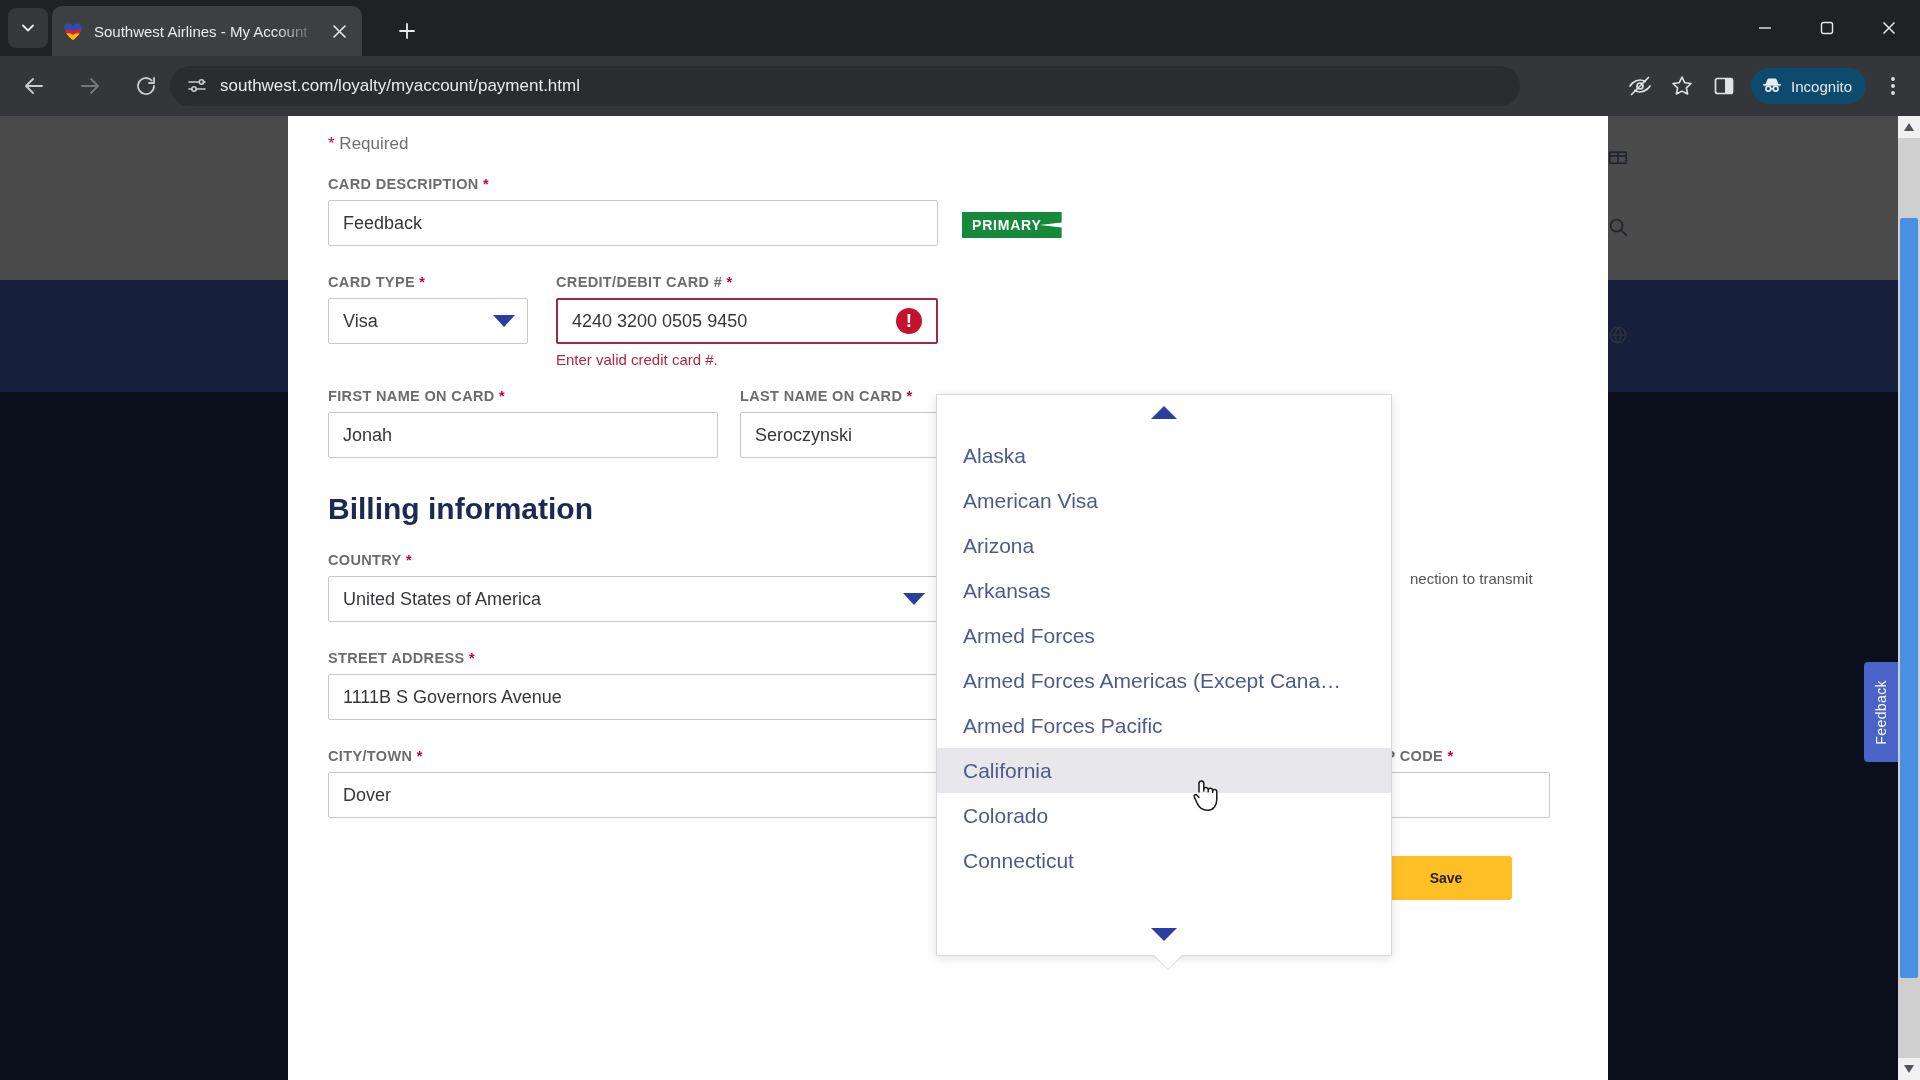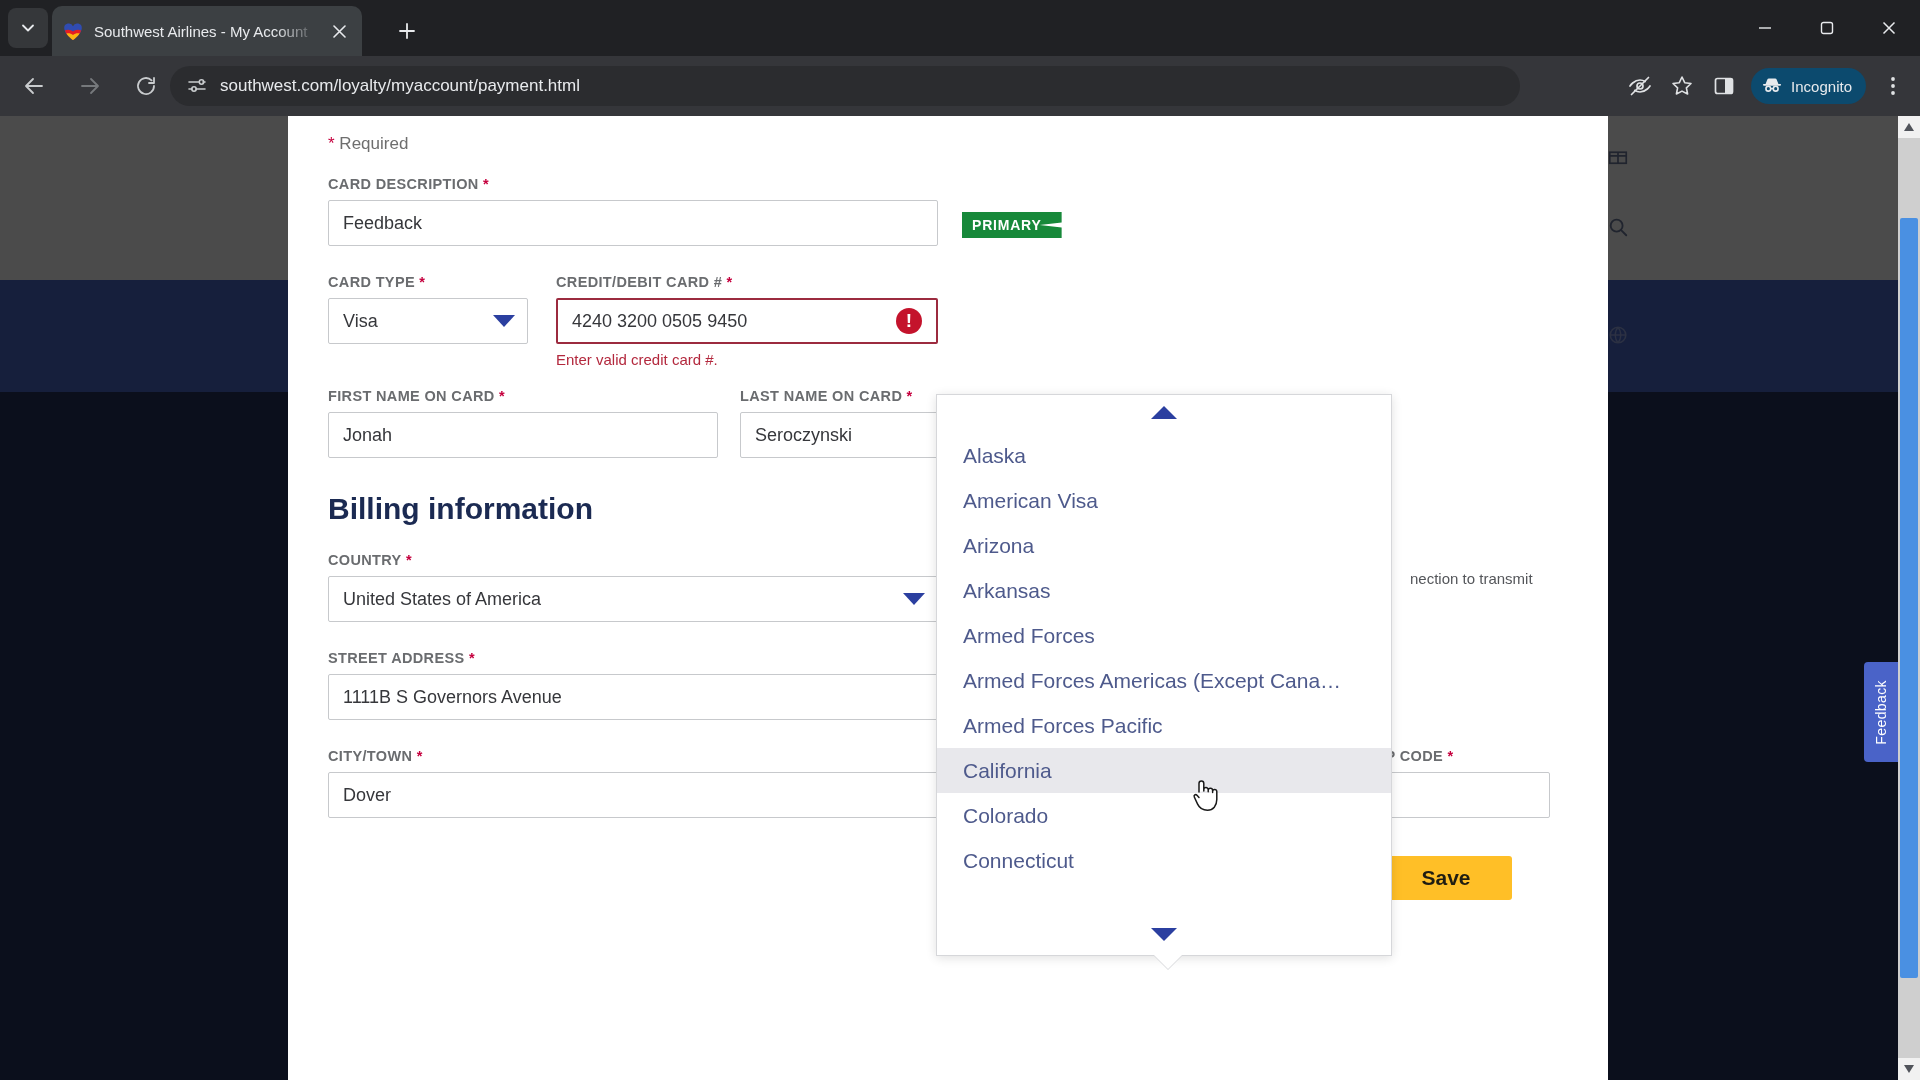--- a/index.html
+++ b/index.html
@@ -221,21 +221,21 @@
 
   
   .cursor { position: absolute; left: 1190px; top: 662px; z-index: 80; }
 
   
   .btn-cancel {
     color: #30478f; font-size: 19px; background: none; border: none;
     cursor: pointer; padding: 0 18px;
   }
   .btn-save {
-    background: #ffbf27; color: #201d12; font-weight: 700; font-size: 21px;
+    background: #ffbf27; color: #201d12; font-weight: 700; font-size: 14px;
     border: none; width: 132px; height: 44px; border-radius: 3px;
     cursor: pointer;
   }
 </style>
 </head>
 <body>
 
 <div id="root">
 
   <div class="chrome-tabstrip">

